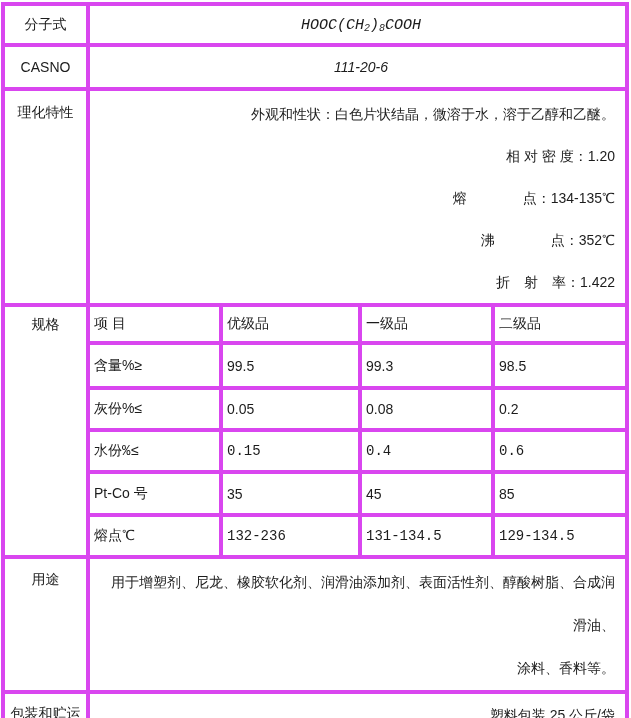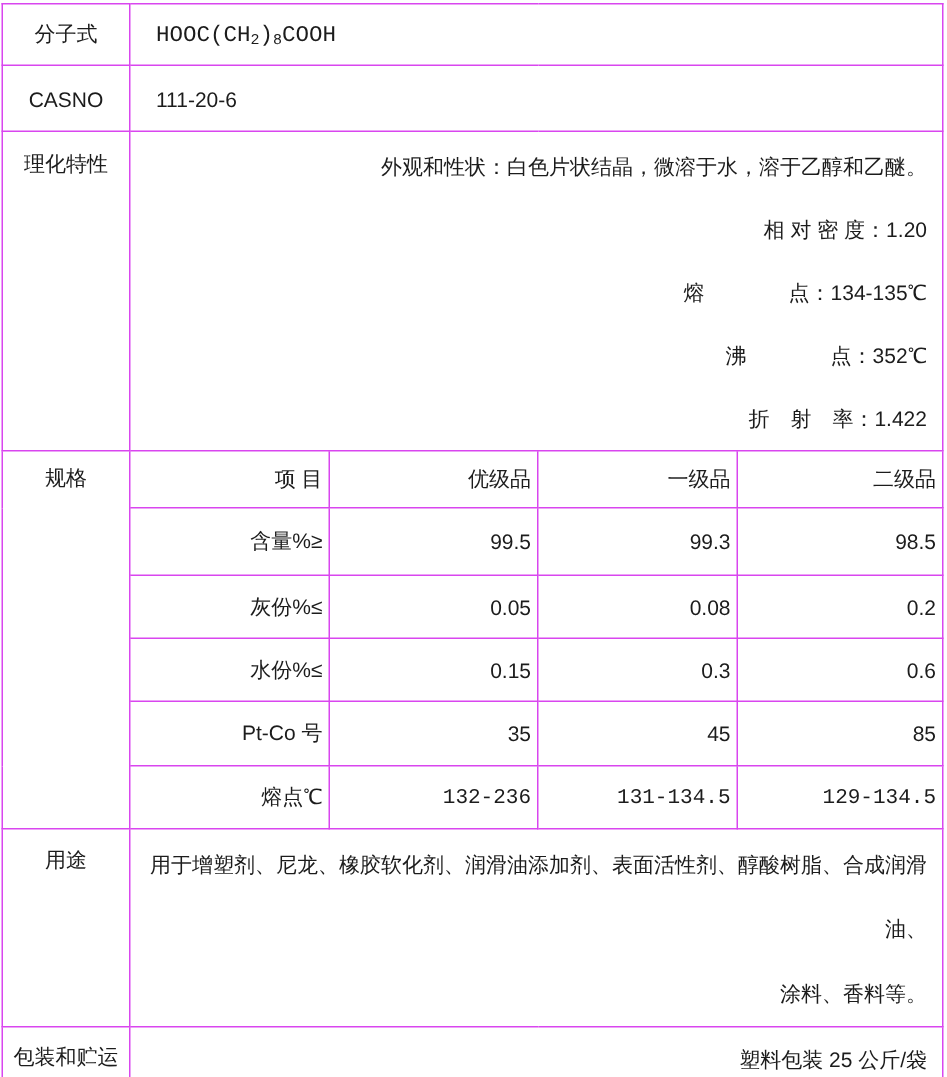--- a/index.html
+++ b/index.html
@@ -17,72 +17,73 @@
     top: 2px;
     width: 628px;
   }
   table.spec {
     border-collapse: collapse;
     table-layout: fixed;
     width: 628px;
     font-size: 14px;
   }
   table.spec td {
-    border: 1px solid #d946ef;
+    border: 4px solid #d946ef;
     overflow: hidden;
   }
   td.lbl {
     text-align: center;
     vertical-align: middle;
     padding: 0 4px;
   }
   td.lbl-top {
     text-align: center;
     vertical-align: top;
     padding: 13px 4px 0 4px;
   }
   td.lbl-spec {
     text-align: center;
     vertical-align: top;
     padding: 9px 4px 0 4px;
   }
   td.val {
-    text-align: left;
+    text-align: center;
     vertical-align: middle;
     padding: 0 10px 0 17px;
+    font-style: italic;
   }
   td.block {
     text-align: right;
     vertical-align: top;
     padding: 2px 10px 0 11px;
   }
   .line42 { line-height: 42px; white-space: pre-wrap; }
   .line43 { line-height: 43px; white-space: pre-wrap; }
   td.c {
-    text-align: right;
+    text-align: left;
     vertical-align: middle;
     padding: 0 4px;
   }
   .formula {
     font-family: "Liberation Mono", "DejaVu Sans Mono", monospace;
     font-size: 15px;
     letter-spacing: 0px;
   }
   .formula sub {
     font-size: 10px;
     vertical-align: -2px;
   }
   
   tr.r-molecular   { height: 41px; }
   tr.r-casno       { height: 44px; }
   tr.r-properties  { height: 209px; }
   tr.r-spec-head   { height: 38px; }
   tr.r-spec-1      { height: 45px; }
   tr.r-spec-2      { height: 42px; }
-  tr.r-spec-3      { height: 42px; }
+  tr.r-spec-3      { height: 42px; font-family: Liberation Mono, monospace; }
   tr.r-spec-4      { height: 43px; }
   tr.r-spec-5      { height: 42px; font-family: Liberation Mono, monospace; }
   tr.r-usage       { height: 89px; }
   tr.r-packaging   { height: 78px; }
 </style>
 </head>
 <body>
 
 <div id="sheet">
   <table class="spec">
@@ -133,21 +134,21 @@
     </tr>
     <tr class="r-spec-2">
       <td class="c">灰份%≤</td>
       <td class="c">0.05</td>
       <td class="c">0.08</td>
       <td class="c">0.2</td>
     </tr>
     <tr class="r-spec-3">
       <td class="c">水份%≤</td>
       <td class="c">0.15</td>
-      <td class="c">0.3</td>
+      <td class="c">0.4</td>
       <td class="c">0.6</td>
     </tr>
     <tr class="r-spec-4">
       <td class="c">Pt-Co 号</td>
       <td class="c">35</td>
       <td class="c">45</td>
       <td class="c">85</td>
     </tr>
     <tr class="r-spec-5">
       <td class="c">熔点℃</td>

